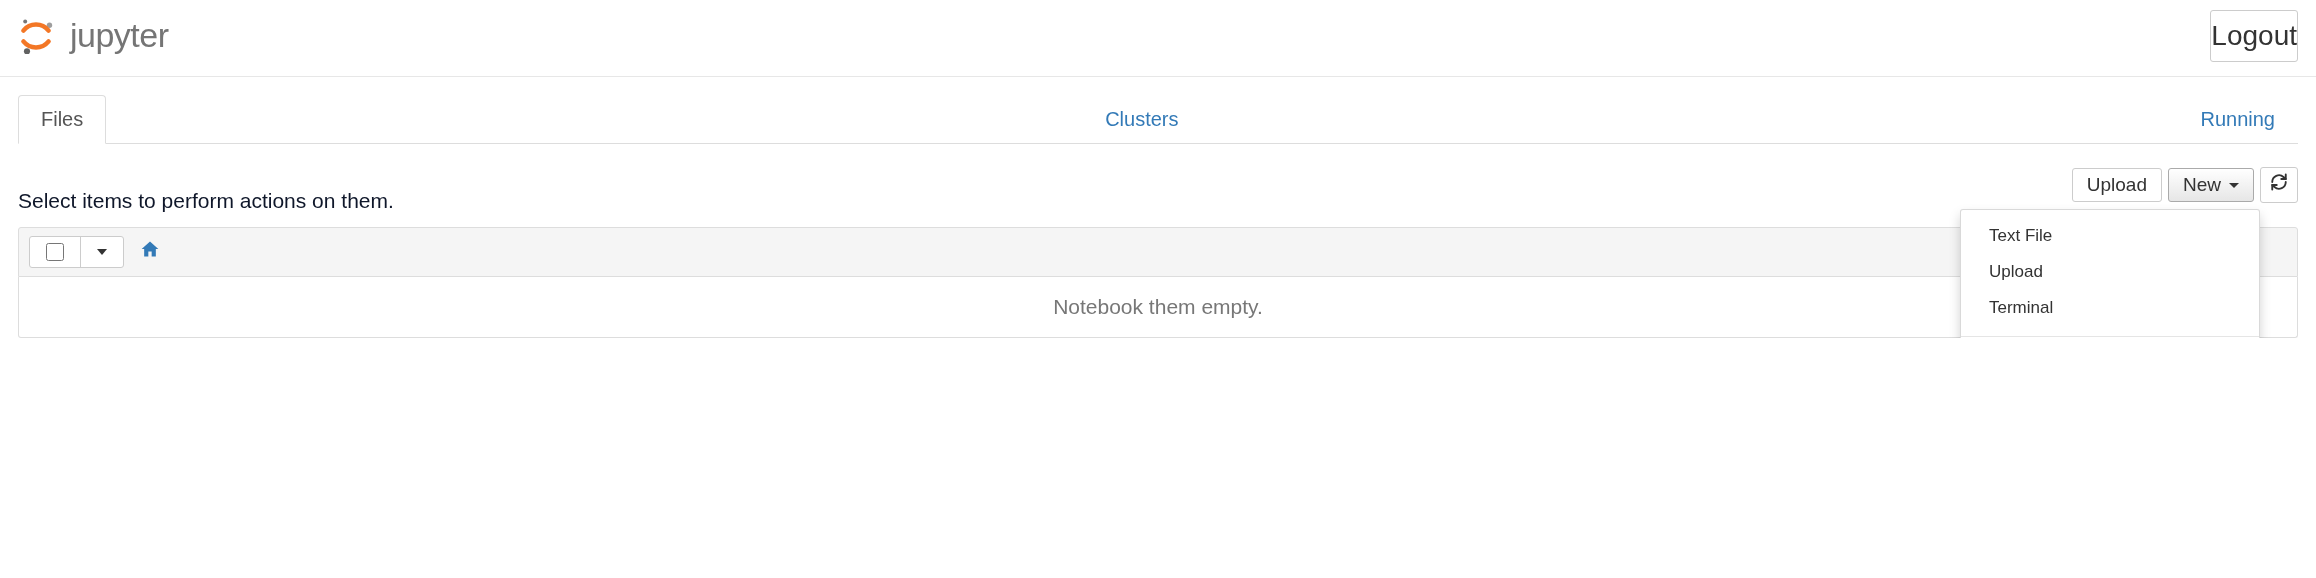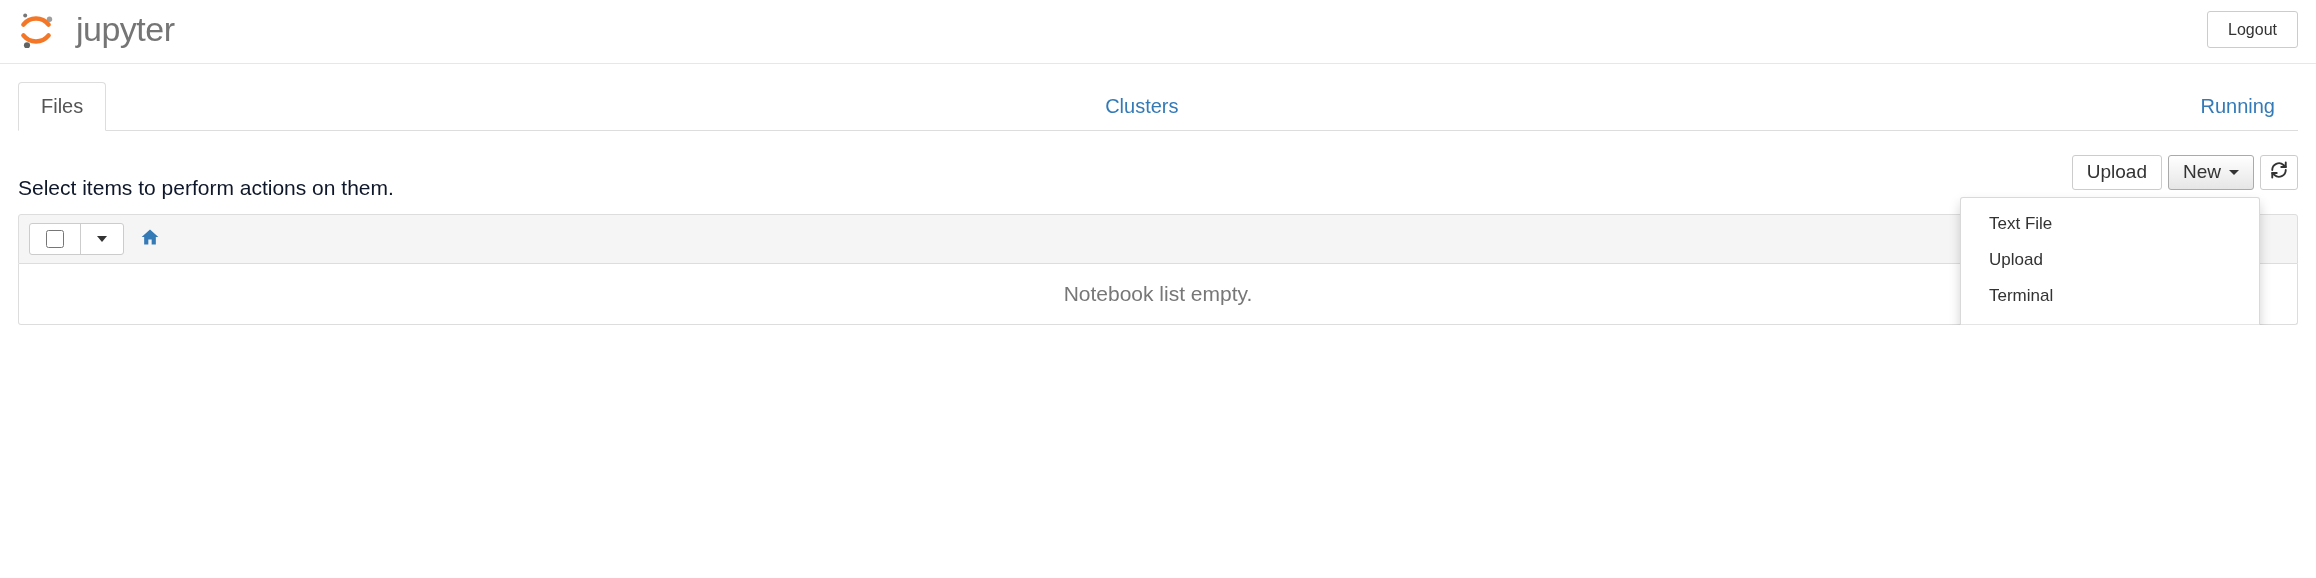--- a/index.html
+++ b/index.html
@@ -5,32 +5,32 @@
     * { box-sizing: border-box; margin: 0; padding: 0; }
     body { font-family: "Helvetica Neue", Helvetica, Arial, sans-serif; font-size: 20px; color: #333; background: #fff; }
 
     .header {
       display: flex;
       justify-content: space-between;
       align-items: center;
       padding: 10px 18px 14px 18px;
       border-bottom: 1px solid #e7e7e7;
     }
-    .logo { display: flex; align-items: center; gap: 22px; text-align: right; }
+    .logo { display: flex; align-items: center; gap: 16px; text-align: right; }
     .logo-icon { width: 36px; height: 36px; position: relative; }
     .logo-text { font-size: 34px; color: #757575; letter-spacing: -0.5px; }
     .btn {
       display: inline-flex;
       align-items: center;
       gap: 6px;
       background: #fff;
       border: 1px solid #ccc;
       border-radius: 3px;
-      padding: 8px 20px;
-      font-size: 16px;
+      padding: 8px 0;
+      font-size: 28px;
       color: #333;
       cursor: pointer;
       line-height: 1.2;
     }
 
     .container { padding: 0 18px; }
 
     .tabs {
       display: flex;
       border-bottom: 1px solid #ddd;
@@ -214,16 +214,16 @@
       </div>
     </div>
     <span class="home-icon">
       <svg width="20" height="20" viewBox="0 0 24 24" fill="#337ab7">
         <path d="M12 3l10 9h-3v9h-5v-6h-4v6H5v-9H2l10-9z"></path>
       </svg>
     </span>
   </div>
 
   <div class="list-body">
-    <span>Notebook list empty.</span>
+    <span>Notebook them empty.</span>
   </div>
 
 </div>
 
 </body></html>

